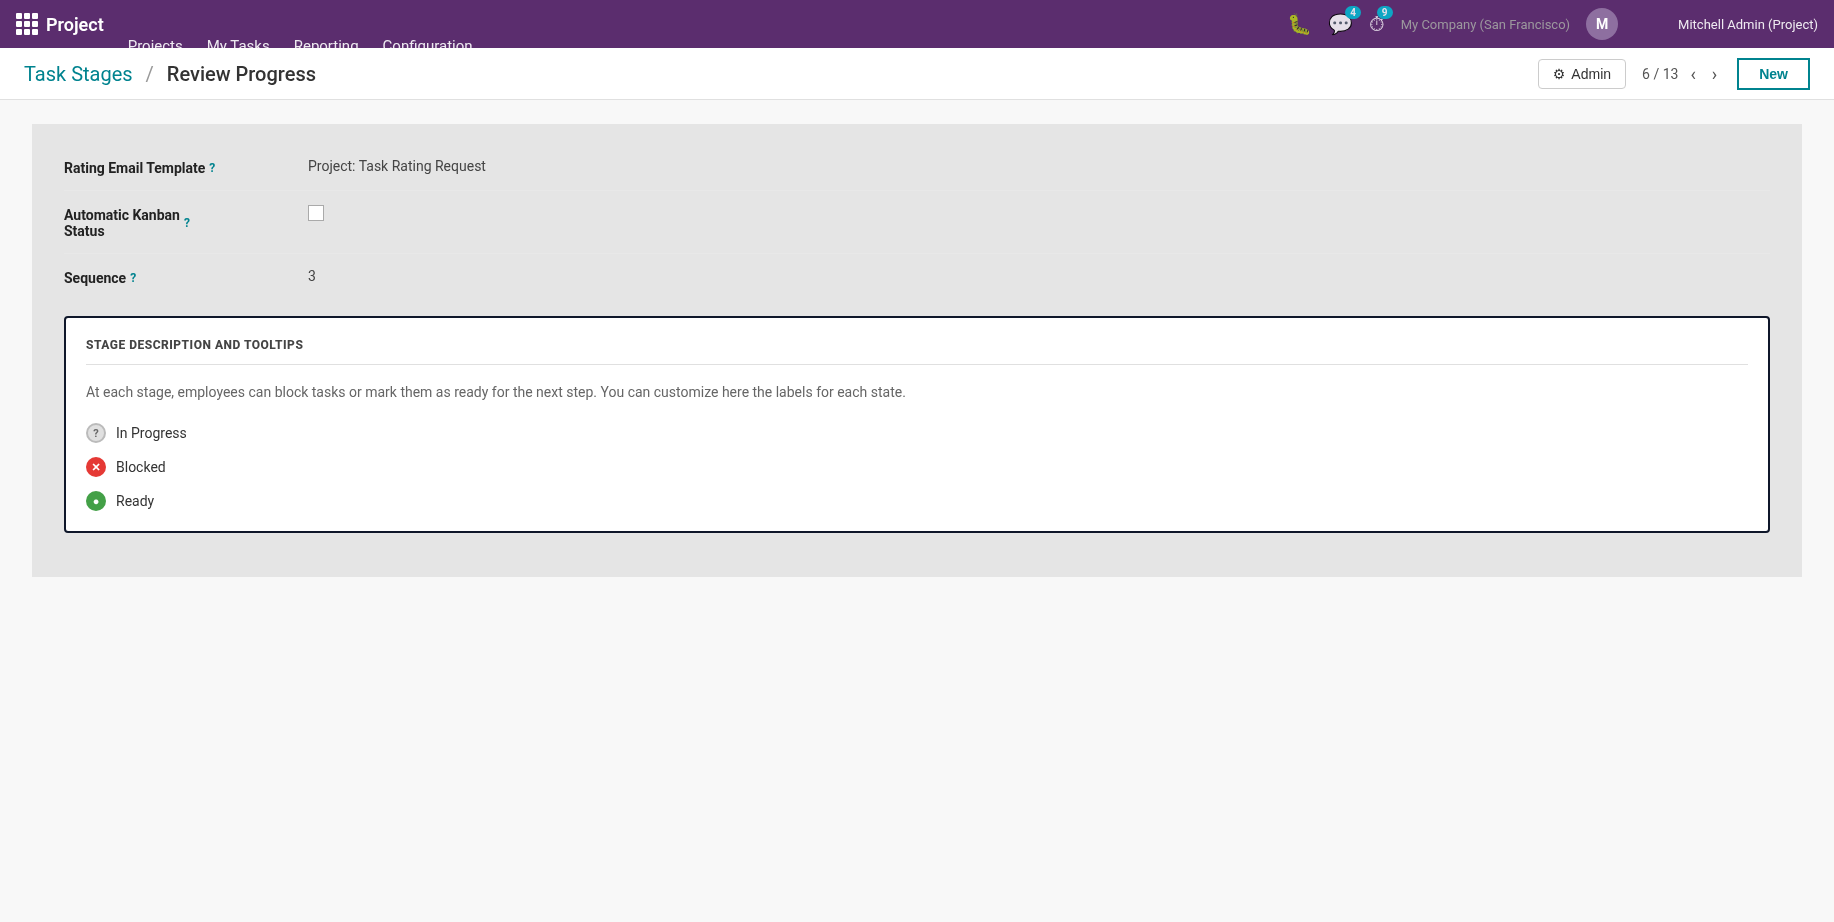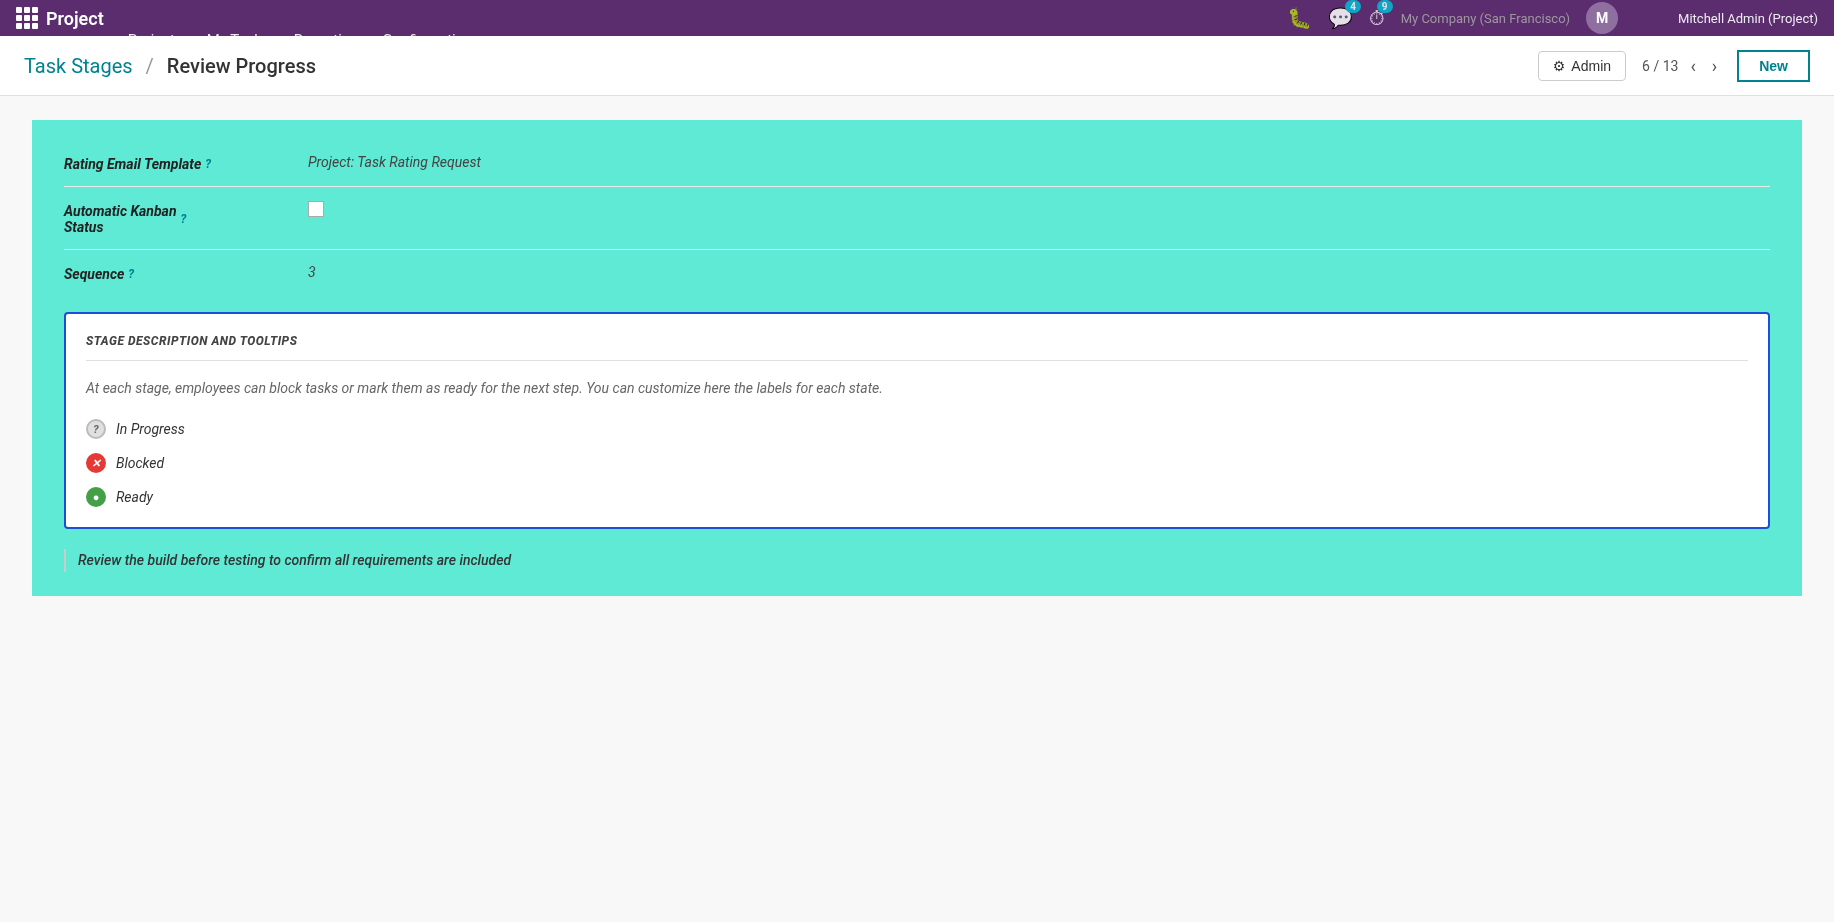--- a/index.html
+++ b/index.html
@@ -4,21 +4,21 @@
   <style>
     * { box-sizing: border-box; margin: 0; padding: 0; }
     body { font-family: -apple-system, BlinkMacSystemFont, 'Segoe UI', Roboto, sans-serif; background: #f8f8f8; }
 
     
     .topnav {
       background: #5b2d6e;
       color: white;
       display: flex;
       align-items: center;
-      height: 36px;
+      height: 48px;
       padding: 0 16px;
       gap: 24px;
     }
     .topnav-logo {
       display: flex;
       align-items: center;
       gap: 8px;
       font-size: 18px;
       font-weight: 600;
     }
@@ -86,21 +86,21 @@
     }
     .user-name { font-size: 13px; color: white; opacity: 0.9; margin-left: 44px; }
 
     
     .page-header {
       background: white;
       border-bottom: 1px solid #e0e0e0;
       display: flex;
       align-items: center;
       padding: 0 24px;
-      height: 60px;
+      height: 52px;
     }
     .breadcrumb {
       font-size: 20px;
       color: #333;
     }
     .breadcrumb a {
       color: #00838f;
       text-decoration: none;
     }
     .breadcrumb-sep { color: #999; margin: 0 8px; }
@@ -184,21 +184,21 @@
     .checkbox-input {
       width: 16px; height: 16px;
       border: 1px solid #aaa;
       background: white;
       display: inline-block;
       cursor: pointer;
     }
 
     
     .stage-box {
-      border: 2px solid #1d4ed8;
+      border: 2px solid #0f172a;
       border-radius: 4px;
       padding: 20px;
       margin: 20px 0;
       background: white;
     }
     .stage-box-title {
       font-size: 12px;
       font-weight: 800;
       color: #444;
       letter-spacing: 0.5px;
@@ -258,23 +258,22 @@
       font-size: 14px;
       color: #333;
       font-weight: 500;
       line-height: 1.6;
       border-left: 2px solid #ccc;
       padding-left: 12px;
       margin-top: 8px;
     }
 
     .form-wrapper {
-      background: #5eead4;
+      background: #e5e5e5;
       padding: 24px 32px;
-      font-style: italic;
     }
 
     .divider {
       border: none;
       border-top: 1px solid #e8e8e8;
       margin: 4px 0;
     }
   </style>
 </head>
 <body>
@@ -385,16 +384,15 @@
           <span>Blocked</span>
         </li>
         <li class="stage-status-item">
           <div class="status-dot ready">●</div>
           <span>Ready</span>
         </li>
       </ul>
     </div>
 
 
-    <div class="footer-note">Review the build before testing to confirm all requirements are included</div>
 
   </div>
 </div>
 
 </body></html>

